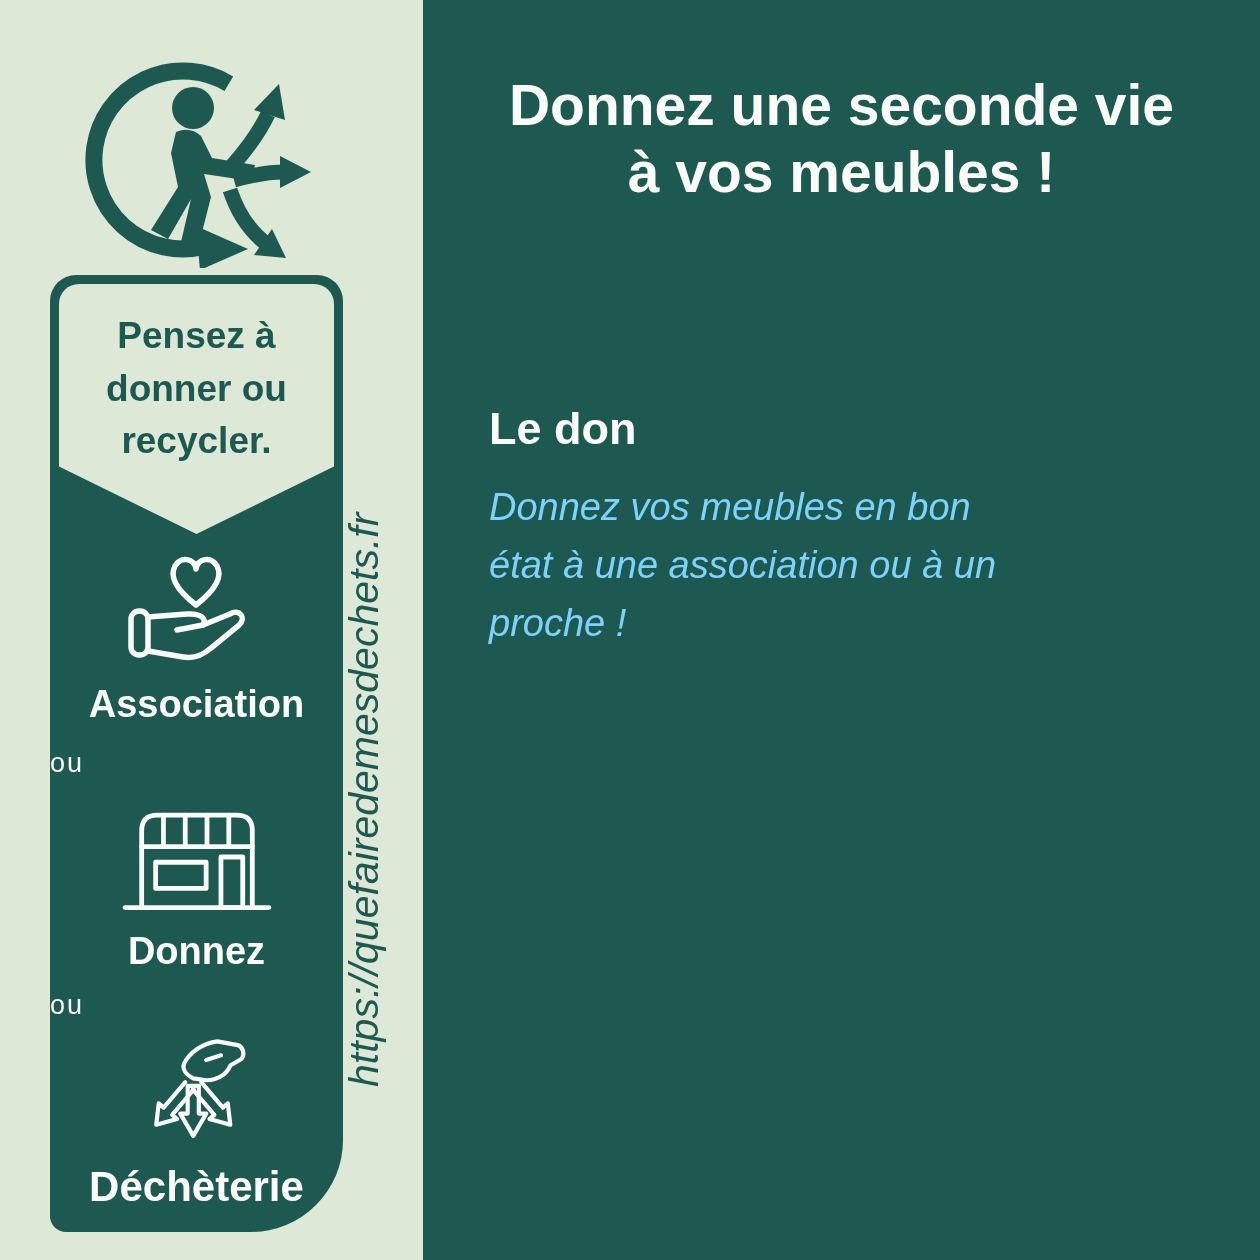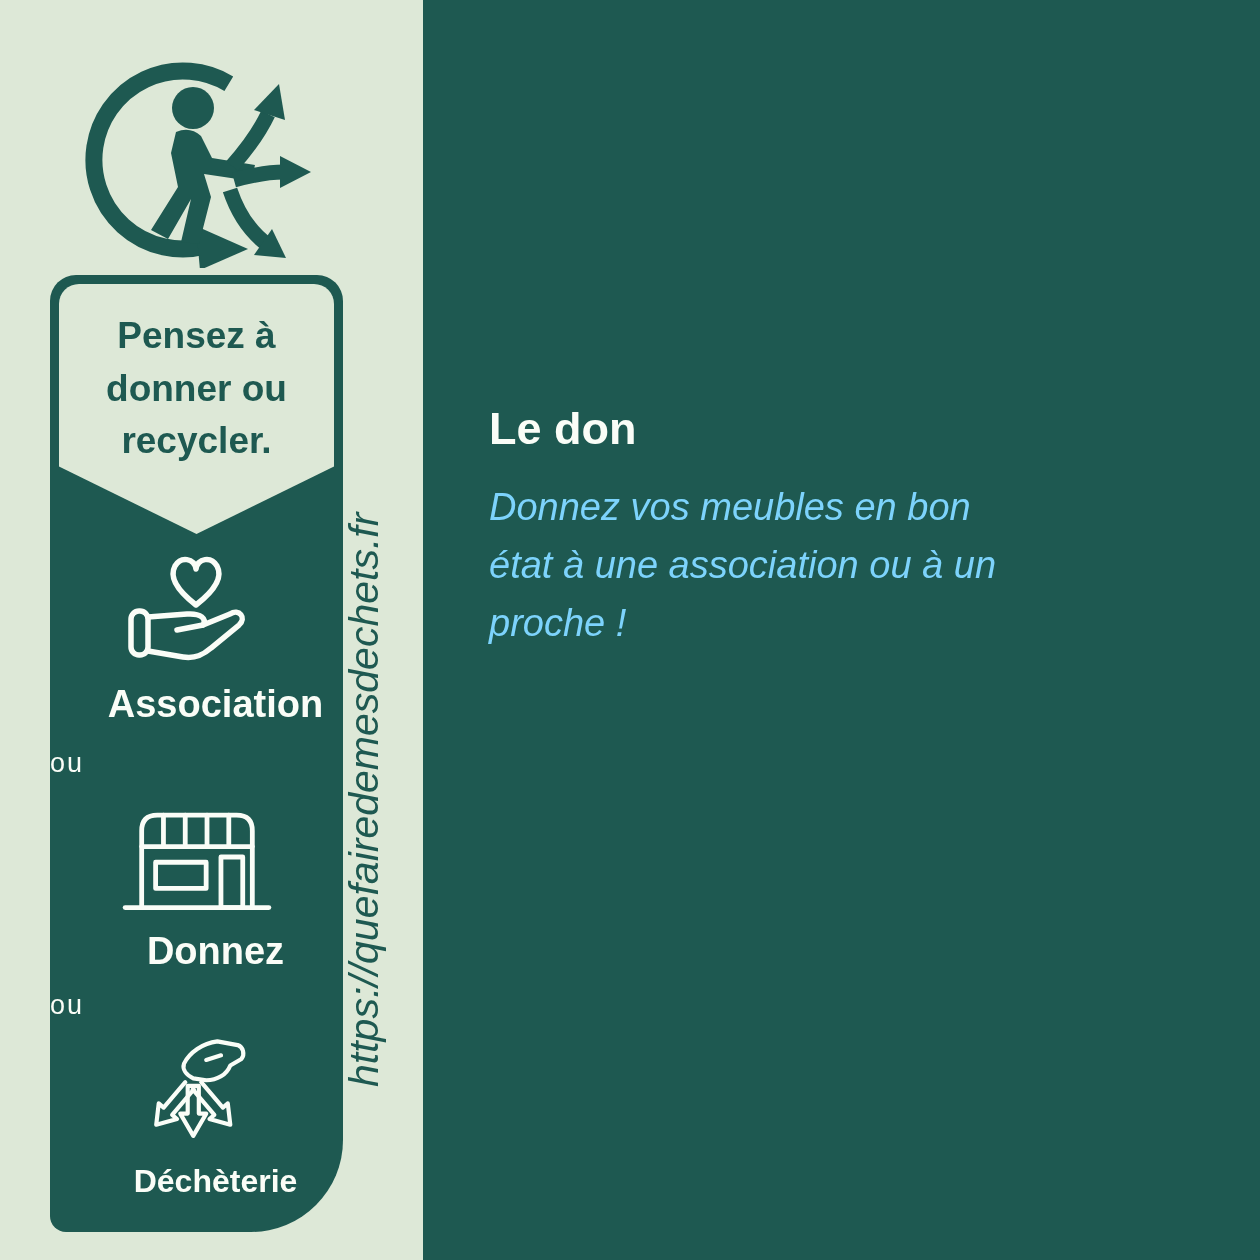--- a/index.html
+++ b/index.html
@@ -26,21 +26,21 @@
   }
   .badge-title{
     margin-top:26px;
     text-align:center;
     font-size:37px;font-weight:bold;line-height:1.42;
     color:#1e5951;white-space:pre-line;
   }
   .badge .opt-icon{position:absolute;}
   .badge-label{
     position:absolute;left:0;width:100%;text-align:center;
-    color:#fafdf7;font-weight:bold;font-size:38px;padding-left:19px;
+    color:#fafdf7;font-weight:bold;font-size:38px;
   }
   .badge-sep{
     position:absolute;left:0;width:100%;text-align:left;
     color:#fafdf7;font-size:27px;letter-spacing:2px;
   }
   .url-vert{
     position:absolute;left:341px;top:483px;width:82px;height:634px;
   }
   .url-vert span{
     display:block;height:100%;width:100%;
@@ -132,29 +132,31 @@
 
       <svg class="opt-icon" style="left:84px;top:756px;width:125px;height:118px" viewBox="0 0 135 125" aria-hidden="true">
         <g fill="none" stroke="#fafdf7" stroke-width="4.5" stroke-linejoin="round" stroke-linecap="round">
           <path d="M 54 34 C 60 22 74 12 90 10 L 112 14 C 118 16 120 24 116 29 L 104 36 C 100 46 90 52 78 52 L 64 50 C 56 46 52 40 54 34 Z"></path>
           <path d="M 78 30 L 94 25"></path>
           <path d="M 58 58 L 58 88 L 50 88 L 64 112 L 78 88 L 70 88 L 70 58 Z"></path>
           <path d="M 64.6 61.9 L 41.2 89.3 L 46.5 93.8 L 24 100 L 26.7 77 L 32 81.5 L 55.4 54.1"></path>
           <path d="M 63.4 61.9 L 86.8 89.3 L 81.5 93.8 L 104 100 L 101.3 77 L 96 81.5 L 72.6 54.1"></path>
         </g>
       </svg>
-      <div class="badge-label" style="top:888px;font-size:32px">Déchèterie</div>
+      <div class="badge-label" style="top:888px;font-size:42px">Déchèterie</div>
     </div>
 
     <div class="url-vert">
       <span>https://quefairedemesdechets.fr</span>
     </div>
   </div>
 
   <div class="right-panel">
+    <div class="main-title">Donnez une seconde vie
+à vos meubles !</div>
 
     <div class="section-heading h-don">Le don</div>
     <div class="section-body b-don">Donnez vos meubles en bon
 état à une association ou à un
 proche !</div>
 
   </div>
 
 </div>
 

